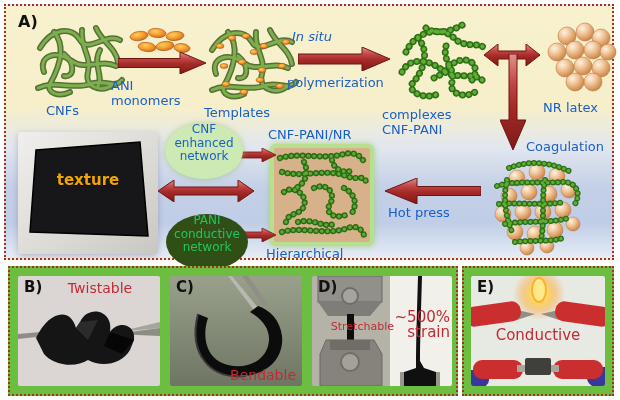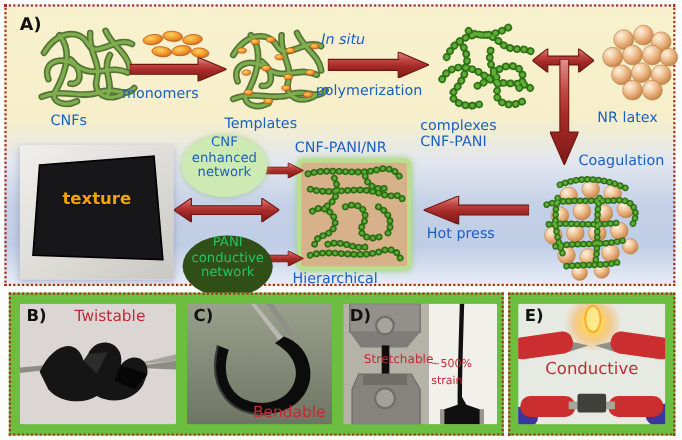--- a/index.html
+++ b/index.html
@@ -99,20 +99,21 @@
         <ellipse cx="22" cy="21" rx="9" ry="4.6" transform="rotate(6 22 21)"></ellipse>
         <ellipse cx="40" cy="20" rx="9" ry="4.6" transform="rotate(-6 40 20)"></ellipse>
         <ellipse cx="57" cy="22" rx="8" ry="4.4" transform="rotate(6 57 22)"></ellipse>
       </g>
     </svg>
 
     <svg class="abs" style="left:112px;top:46px" width="88" height="22" viewBox="0 0 88 22">
       <polygon points="0,6.5 62,6.5 62,0 88,11 62,22 62,15.5 0,15.5" fill="url(#agrad)" stroke="#6e1512" stroke-width="1"></polygon>
     </svg>
     <div class="abs blue" style="left:105px;top:72px;width:110px">
+      <div>ANI</div>
       <div>monomers</div>
     </div>
 
     <svg class="abs" style="left:196px;top:14px" width="100" height="86" viewBox="0 0 100 86">
       <g fill="none" stroke-linecap="round">
         <g stroke="#47682a" stroke-width="6" opacity="0.92">
           <path d="M10,30 C22,10 42,8 50,22 C58,36 76,14 90,22"></path>
           <path d="M14,54 C8,38 26,32 40,42 C56,54 70,40 86,48"></path>
           <path d="M26,12 C38,26 32,48 22,66 C18,74 30,80 42,74"></path>
           <path d="M54,12 C52,30 64,38 60,54 C56,68 72,76 86,66"></path>
@@ -370,21 +371,21 @@
         <g>
           <polygon points="14,64 62,64 70,78 70,110 8,110 8,78" fill="#85837b" stroke="#6b6964"></polygon>
           <rect x="18" y="64" width="40" height="10" fill="#6f6d66"></rect>
           <circle cx="38" cy="86" r="9" fill="#a3a198" stroke="#706e68" stroke-width="2"></circle>
         </g>
         <rect x="88" y="96" width="40" height="14" fill="#98968c"></rect>
         <path d="M106,0 L110,0 C109,35 108,65 108,85 L112,92 L124,96 L124,110 L92,110 L92,96 L104,92 C104,65 105,35 106,0 Z" fill="#101010"></path>
       </svg>
       <div class="ptag">D)</div>
       <div class="pcap" style="left:6px;top:44px;width:76px;text-align:right;font-size:11px">Stretchable</div>
-      <div class="pcap" style="left:80px;top:48px;width:58px;text-align:left;font-size:10px;line-height:15px">
+      <div class="pcap" style="left:80px;top:34px;width:58px;text-align:right;font-size:15px;line-height:15px">
         <div>~500%</div>
         <div>strain</div>
       </div>
     </div>
   </div>
 
   <div id="boxE" class="abs greenBox">
     <div class="photo" style="left:7px;top:8px;width:134px;height:110px">
       <svg width="134" height="110" viewBox="0 0 134 110">
         <rect width="134" height="110" fill="#e7e9e3"></rect>

